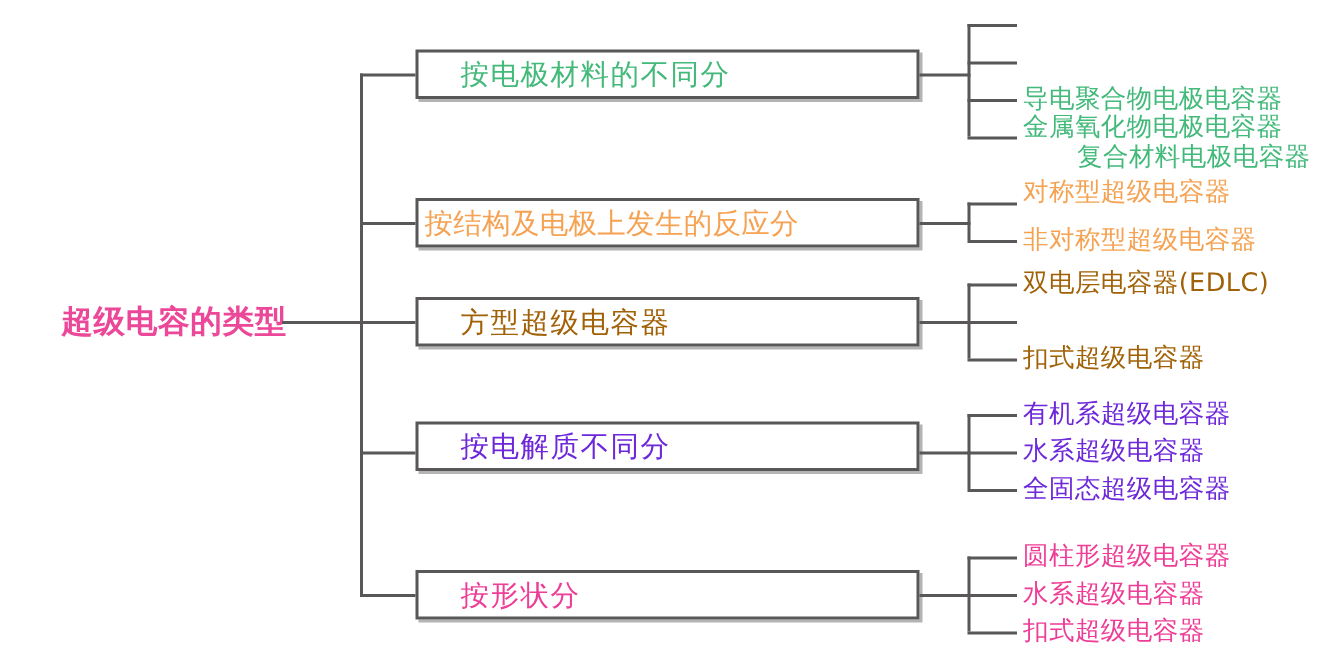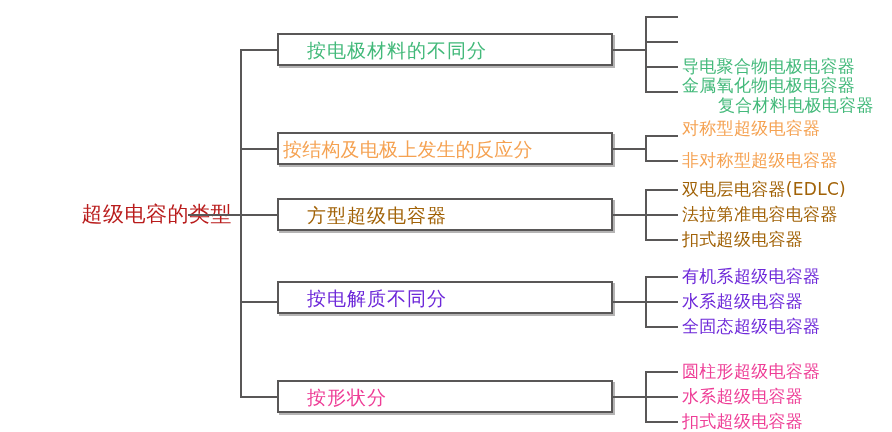--- a/index.html
+++ b/index.html
@@ -18,26 +18,27 @@
     background: #ffffff;
     overflow: hidden;
   }
 
   
   .root-label {
     position: absolute;
     left: 0px;
     top: 198px;
     width: 232px;
-    text-align: right;
+    text-align: center;
     font-size: 21px;
     line-height: 32px;
-    color: #b91c1c;
+    color: #ec4899;
     white-space: nowrap;
     letter-spacing: 0.5px;
+    font-weight: bold;
   }
 
   
   .ln-h {
     position: absolute;
     height: 0;
     border-top: 2px solid #595757;
   }
   .ln-v {
     position: absolute;
@@ -148,21 +149,20 @@
 
   <div class="leaf c-orange" style="top:118px;">对称型超级电容器</div>
   <div class="leaf c-orange" style="top:150px;">非对称型超级电容器</div>
 
   <div class="ln-v" style="left:645px; top:189px; height:50px;"></div>
   <div class="ln-h" style="left:645px; top:189px; width:33px;"></div>
   <div class="ln-h" style="left:645px; top:214px; width:33px;"></div>
   <div class="ln-h" style="left:645px; top:239px; width:33px;"></div>
 
   <div class="leaf c-blue" style="top:179px;">双电层电容器(EDLC)</div>
-  <div class="leaf c-blue" style="top:204px;">法拉第准电容电容器</div>
   <div class="leaf c-blue" style="top:229px;">扣式超级电容器</div>
 
   <div class="ln-v" style="left:645px; top:276px; height:50px;"></div>
   <div class="ln-h" style="left:645px; top:276px; width:33px;"></div>
   <div class="ln-h" style="left:645px; top:301px; width:33px;"></div>
   <div class="ln-h" style="left:645px; top:326px; width:33px;"></div>
 
   <div class="leaf c-pink" style="top:266px;">有机系超级电容器</div>
   <div class="leaf c-pink" style="top:291px;">水系超级电容器</div>
   <div class="leaf c-pink" style="top:316px;">全固态超级电容器</div>

